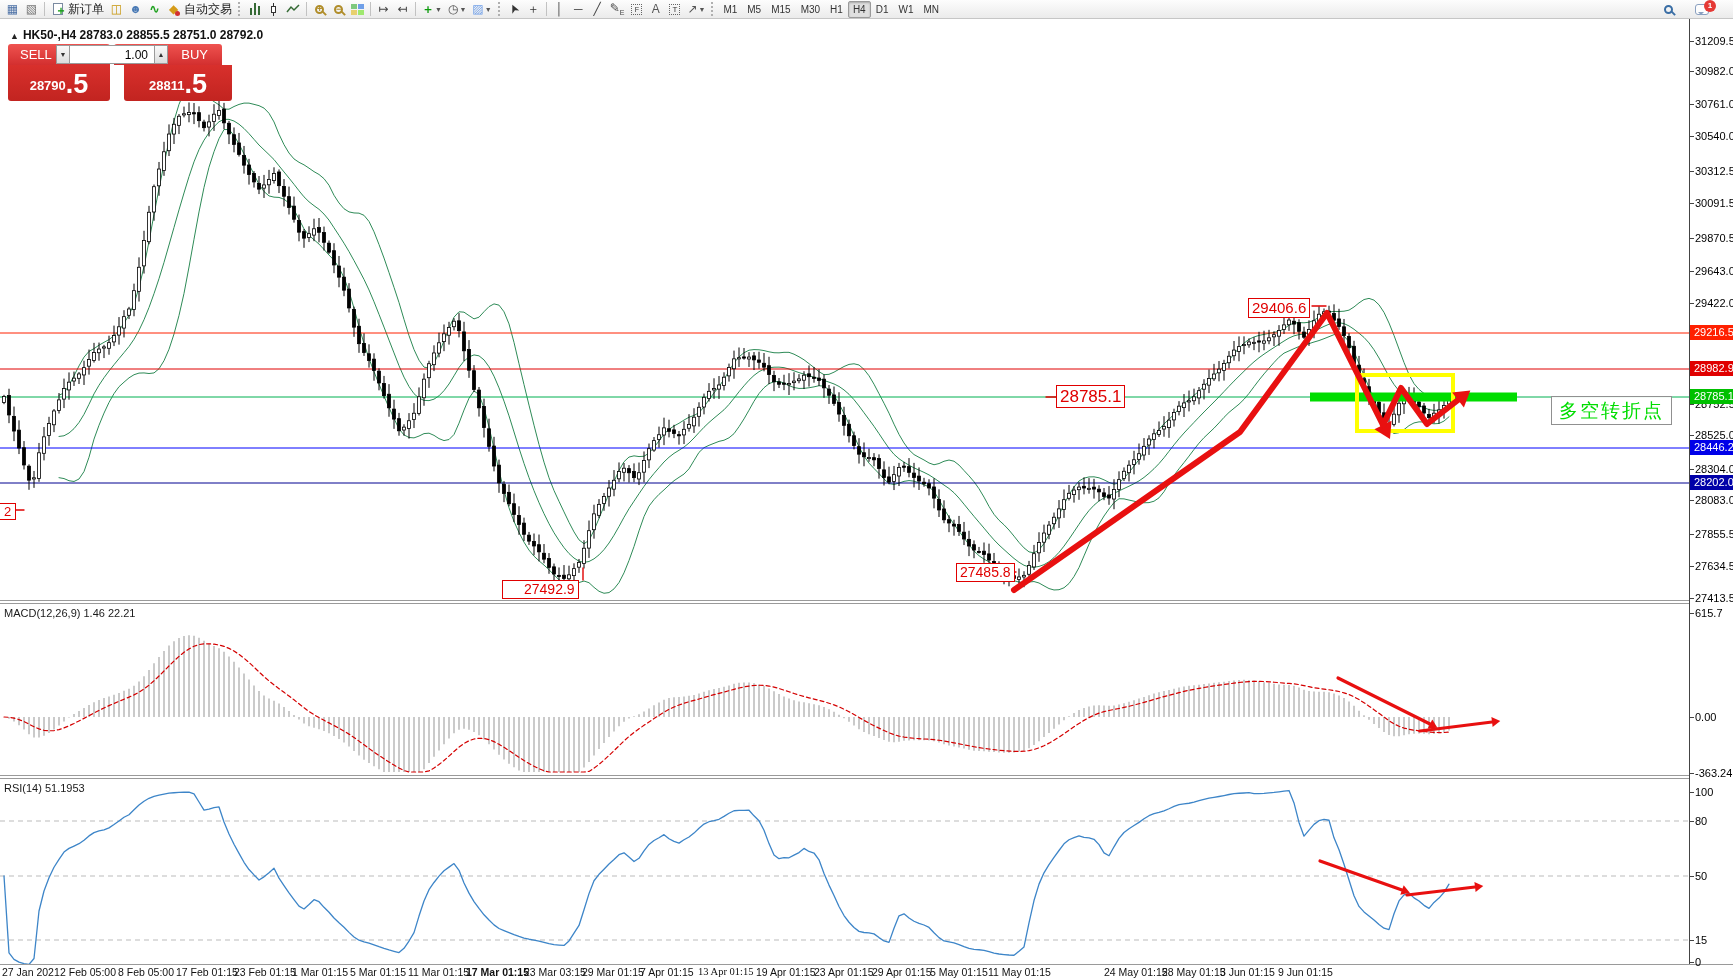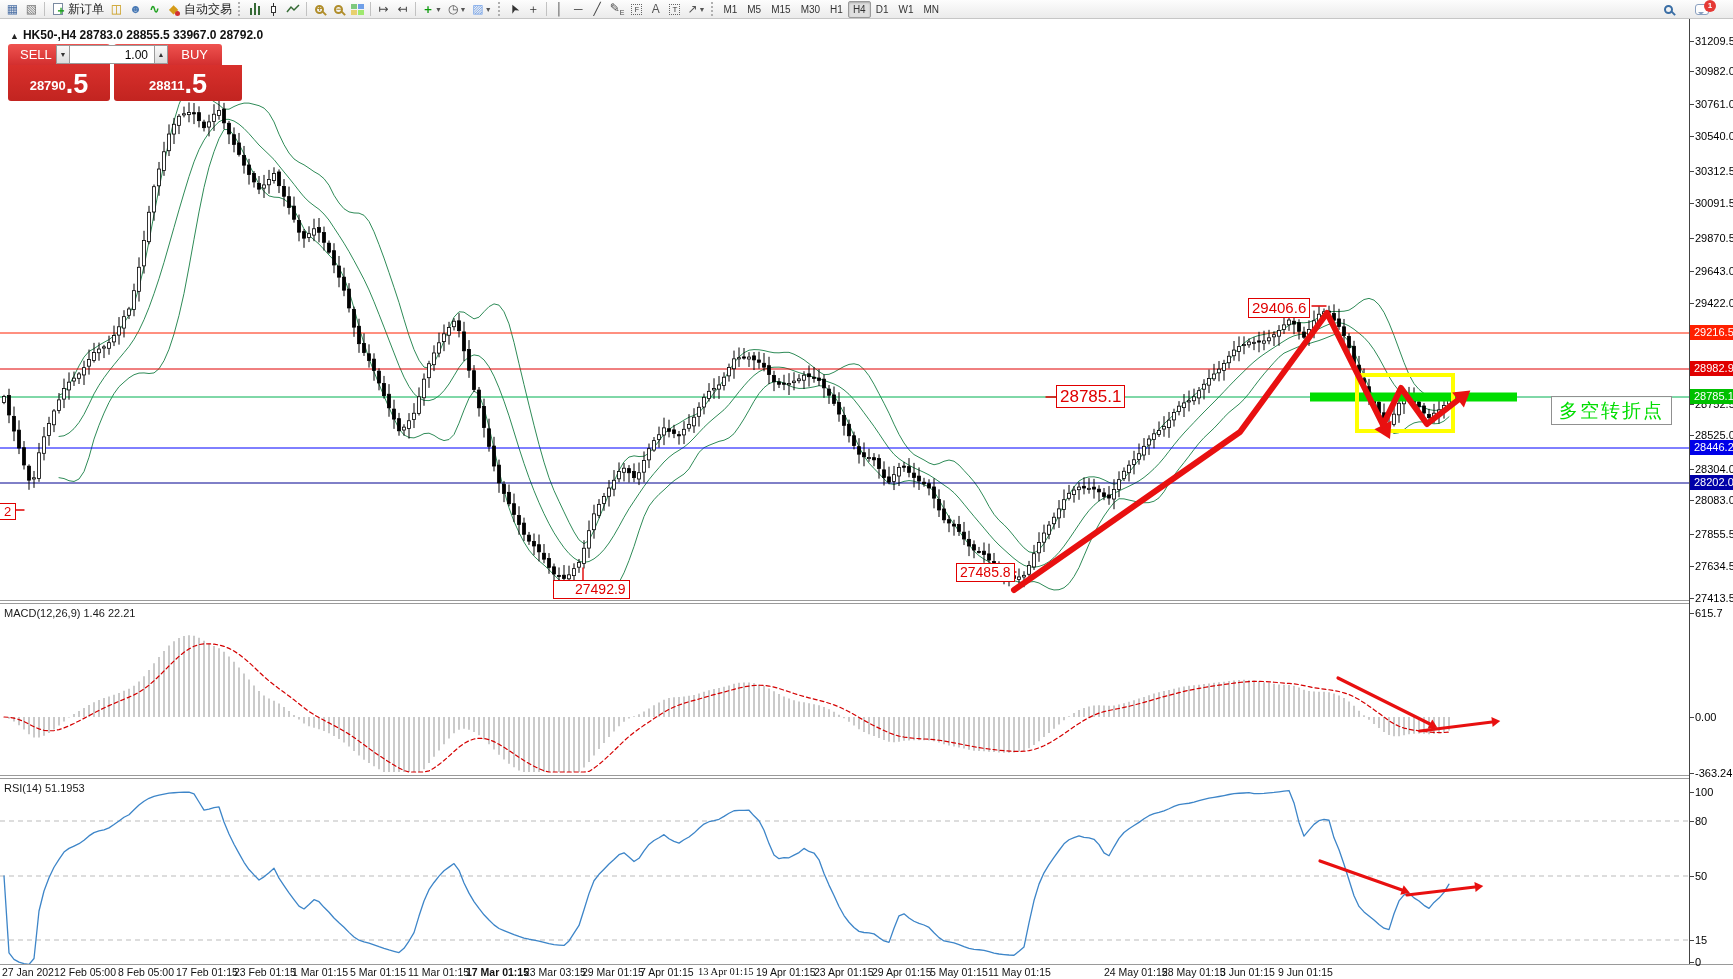--- a/index.html
+++ b/index.html
@@ -65,21 +65,21 @@
   
   #symbol-title { position:absolute; left:10px; top:9px; font-size:12px; font-weight:bold; color:#111; z-index:7; }
   #symbol-title .tri { font-size:9px; margin-right:4px; color:#222; }
   #trade-panel { position:absolute; left:8px; top:23px; width:214px; height:59px; z-index:7; }
   .tp-btn { position:absolute; color:#fff; font-size:13px; display:flex; align-items:center; justify-content:center;
     background:linear-gradient(#ef5350,#d32f2f); border-radius:3px 3px 0 0; cursor:pointer; }
   #tp-sell { left:0; top:2px; width:102px; height:21px; justify-content:flex-start; padding-left:12px; }
   #tp-buy  { left:106px; top:2px; width:108px; height:21px; justify-content:flex-end; padding-right:14px; }
   .tp-price { position:absolute; top:23px; height:36px; background:linear-gradient(#d8302c,#c22420);
     color:#fff; display:flex; align-items:flex-end; justify-content:center; padding-bottom:3px; border-radius:0 0 3px 3px; }
-  #tp-sell-price { left:0; width:102px; } #tp-buy-price { left:106px; width:128px; }
+  #tp-sell-price { left:0; width:102px; } #tp-buy-price { left:116px; width:108px; }
   .pmain { font-size:13px; font-weight:bold; line-height:24px; }
   .pbig  { font-size:27px; font-weight:bold; line-height:27px; }
   #vol-wrap { position:absolute; left:48px; top:3px; width:112px; height:19px; display:flex; z-index:8; }
   #vol-down,#vol-up { width:14px; height:19px; background:linear-gradient(#fafafa,#dcdcdc); border:1px solid #9a9a9a;
     font-size:7px; color:#333; display:flex; align-items:center; justify-content:center; cursor:pointer; }
   #vol-input { width:84px; height:19px; border:1px solid #9a9a9a; border-left:none; border-right:none;
     text-align:right; font-size:12px; padding-right:6px; font-family:"Liberation Sans",sans-serif; }
   svg { position:absolute; left:0; top:0; }
 </style>
 </head>
@@ -835,21 +835,21 @@
         <polygon points="1389.9765320897993,419.9530641795987 1374.4134989664008,410.2932505167996 1391.5865010335992,401.7067494832004" fill="#e81010"></polygon>
         <polyline points="1383,406 1401,369 1427,405 1458,381" fill="none" stroke="#e81010" stroke-width="6" stroke-linejoin="round" stroke-linecap="round"></polyline>
         <polygon points="1470.335289838777,371.4500981893339 1463.8768626527176,388.5909475930936 1452.1231373472824,373.4090524069064" fill="#e81010"></polygon>
         <polyline points="1312,287 1326,287" fill="none" stroke="#e00000" stroke-width="1.4" stroke-linejoin="round" stroke-linecap="round"></polyline>
         <polyline points="1046,378 1056,378" fill="none" stroke="#e00000" stroke-width="1.4" stroke-linejoin="round" stroke-linecap="round"></polyline>
         <polyline points="583,561 583,549" fill="none" stroke="#e00000" stroke-width="1.4" stroke-linejoin="round" stroke-linecap="round"></polyline>
         <polyline points="1008,553 1016,553" fill="none" stroke="#e00000" stroke-width="1.4" stroke-linejoin="round" stroke-linecap="round"></polyline>
         <polyline points="16,491 24,491" fill="none" stroke="#e00000" stroke-width="1.4" stroke-linejoin="round" stroke-linecap="round"></polyline>
       </g>
     </svg>
-  <div id="symbol-title"><span class="tri">▲</span><span>HK50-,H4  28783.0 28855.5 33967.0 28792.0</span></div>
+  <div id="symbol-title"><span class="tri">▲</span><span>HK50-,H4  28783.0 28855.5 28751.0 28792.0</span></div>
 
   <div id="trade-panel">
     <div id="tp-sell" class="tp-btn">SELL</div>
     <div id="tp-buy" class="tp-btn">BUY</div>
     <div id="vol-wrap">
       <div id="vol-down">▼</div>
       <input id="vol-input" value="1.00" style="">
       <div id="vol-up">▲</div>
     </div>
     <div id="tp-sell-price" class="tp-price">
@@ -857,21 +857,21 @@
         <span class="pbig">.5</span>
       </div>
     <div id="tp-buy-price" class="tp-price">
         <span class="pmain">28811</span>
         <span class="pbig">.5</span>
       </div>
   </div>
 
   <div id="label-peak" class="plabel" style="left: 1248px; top: 279px;">29406.6</div>
   <div id="label-support" class="plabel" style="left: 1056px; top: 366px;">28785.1</div>
-  <div id="label-low1" class="plabel" style="left: 553px; top: 561px; padding-left: 21px;">27492.9</div>
+  <div id="label-low1" class="plabel" style="left: 502px; top: 561px; padding-left: 21px;">27492.9</div>
   <div id="label-low2" class="plabel" style="left: 956px; top: 544px;">27485.8</div>
   <div id="label-cn" style="left: 1551px; top: 377px; text-align: right;">多空转折点</div>
   <div id="label-cut" style="top: 484px;">2</div>
 </div>
 
 <div class="divider" style="top:600px"></div>
 
 <div id="macd-pane">
   <div class="indlabel">MACD(12,26,9) 1.46 22.21</div>
   <svg id="macd-svg" width="1689" height="171">

